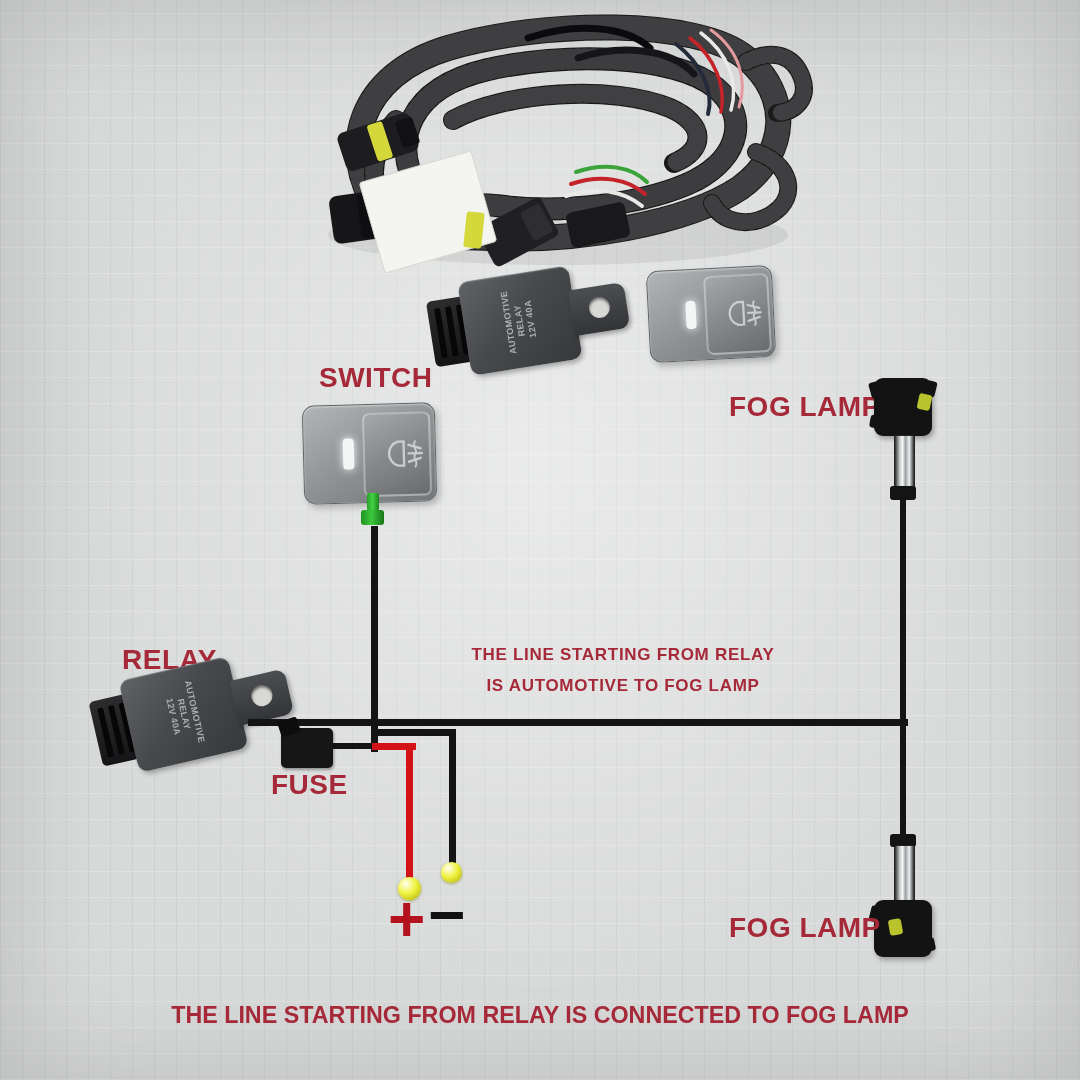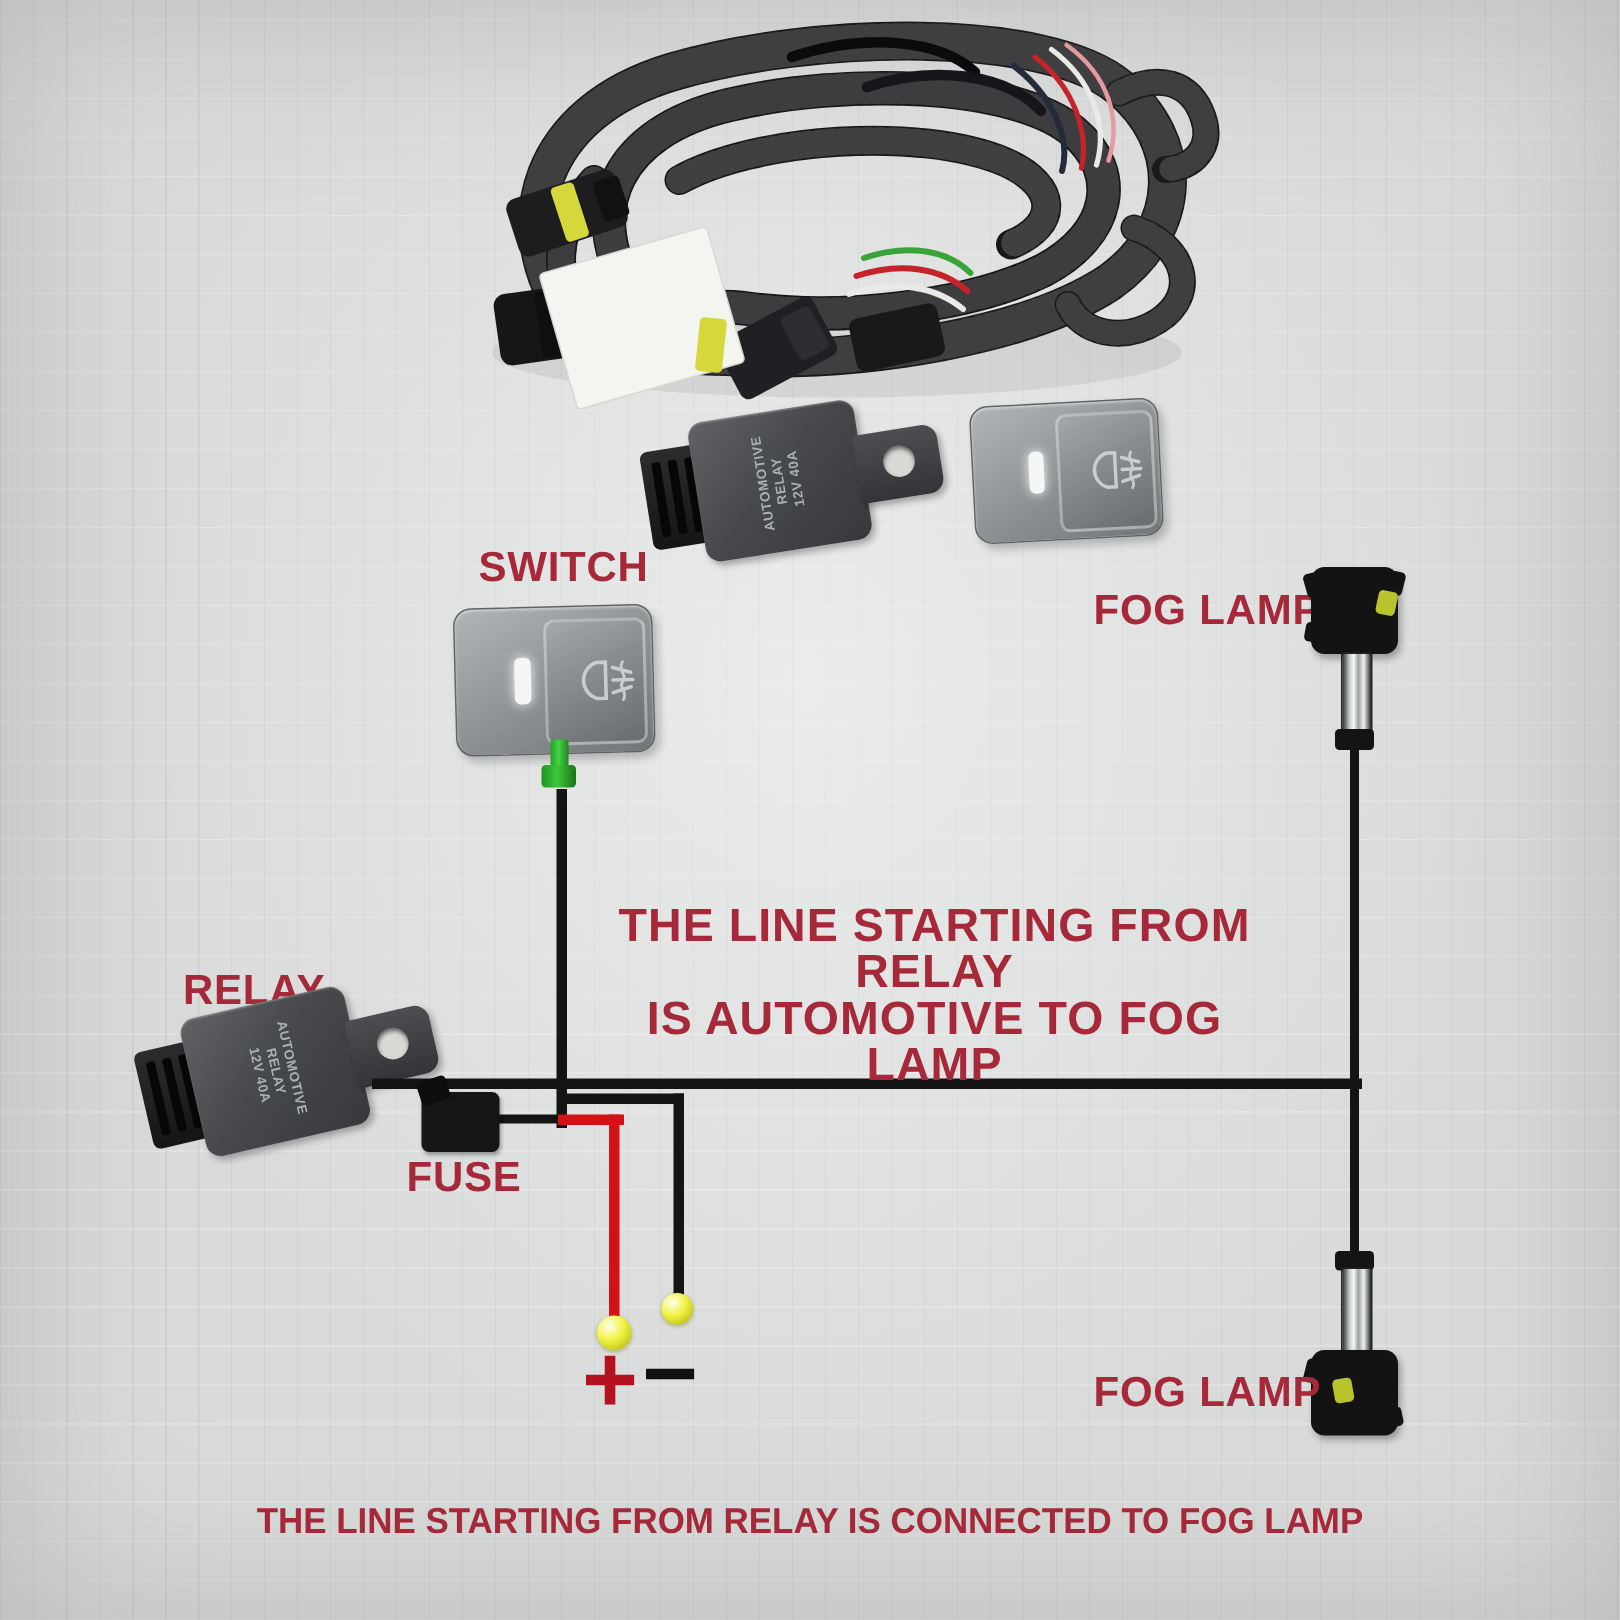--- a/index.html
+++ b/index.html
@@ -100,22 +100,22 @@
   #wire-main{left:248px;top:719px;width:660px;height:7px;}
   #wire-fuse-lead{left:330px;top:743px;width:46px;height:6px;}
   #wire-neg-h{left:372px;top:729px;width:84px;height:7px;}
   #wire-neg-v{left:449px;top:729px;width:7px;height:136px;}
   #wire-pos-h{left:372px;top:743px;width:44px;height:7px;}
   #wire-pos-v{left:406px;top:743px;width:7px;height:137px;}
   #wire-fog-top{left:900px;top:496px;width:6px;height:230px;}
   #wire-fog-bottom{left:900px;top:725px;width:6px;height:112px;}
 
   
-  #note-center{position:absolute;left:385px;top:601px;width:476px;text-align:center;
-    font-size:31px;line-height:31px;font-weight:bold;letter-spacing:.7px;color:#a62939;}
+  #note-center{position:absolute;left:385px;top:639px;width:476px;text-align:center;
+    font-size:17px;line-height:31px;font-weight:bold;letter-spacing:.7px;color:#a62939;}
   #note-bottom{position:absolute;left:0;top:1001px;width:1080px;text-align:center;
     font-size:24px;font-weight:bold;color:#a62939;transform:scaleX(0.97);}
 
   #harness{position:absolute;left:278px;top:0;width:540px;height:282px;}
 </style>
 </head>
 <body>
 
 <div class="stage">
 

